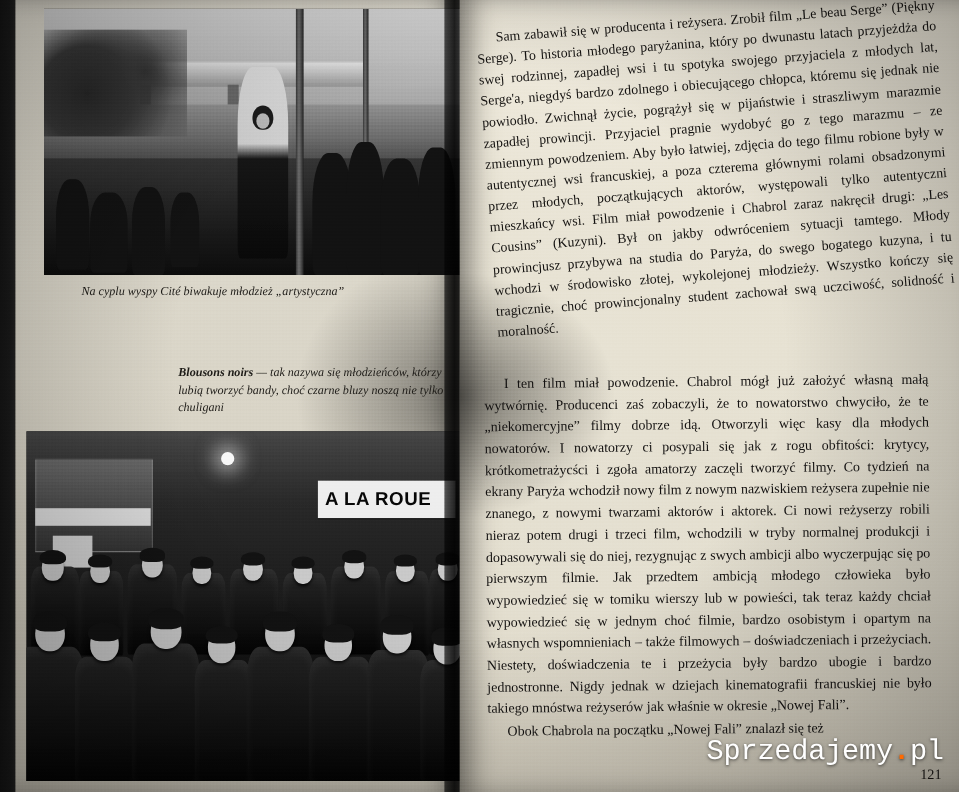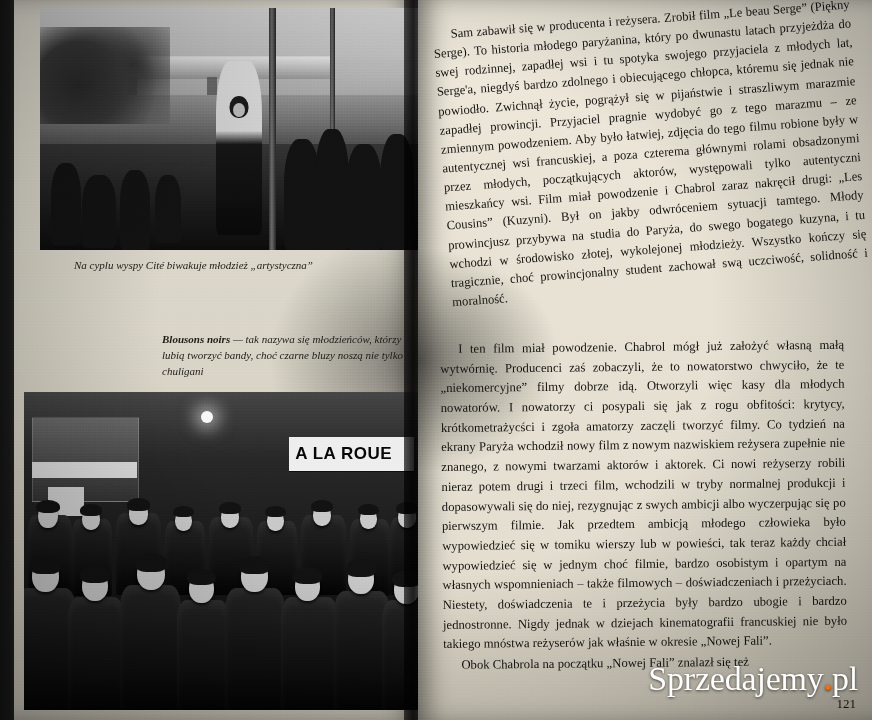--- a/index.html
+++ b/index.html
@@ -271,22 +271,22 @@
     font-size: 13px;
     font-family: "Liberation Serif", serif;
   }
 
   
   .watermark {
     position: absolute;
     right: 14px;
     bottom: 22px;
     color: #ffffff;
-    font-family: Liberation Serif, serif;
-    font-size: 34px;
+    font-family: Liberation Mono, monospace;
+    font-size: 26px;
     font-weight: 400;
     letter-spacing: -0.2px;
     text-shadow: 0 1px 3px rgba(0,0,0,0.65);
   }
   .watermark .suffix { color: #ffffff; }
   .watermark .dot { color: #ff6a00; font-weight: 700; }
 </style>
 </head>
 <body>
 

